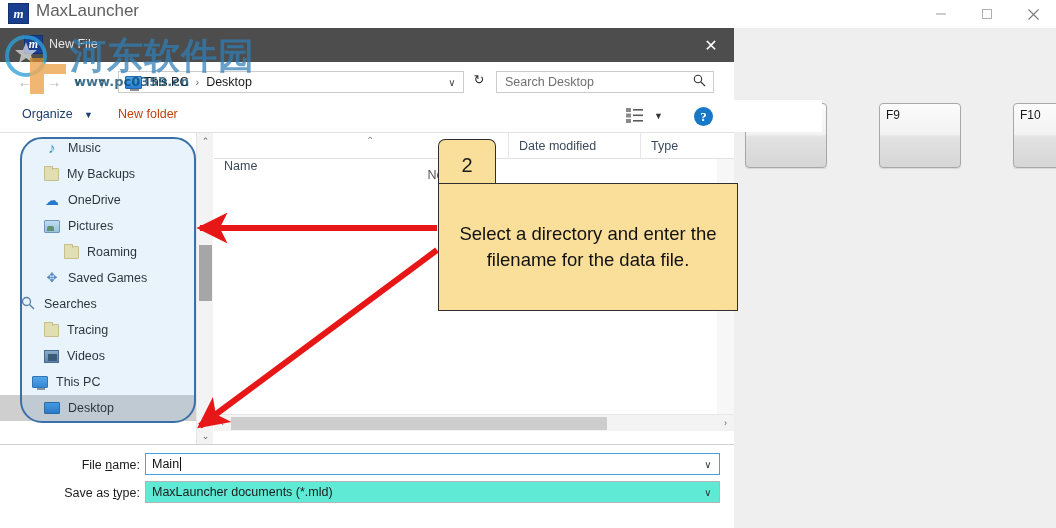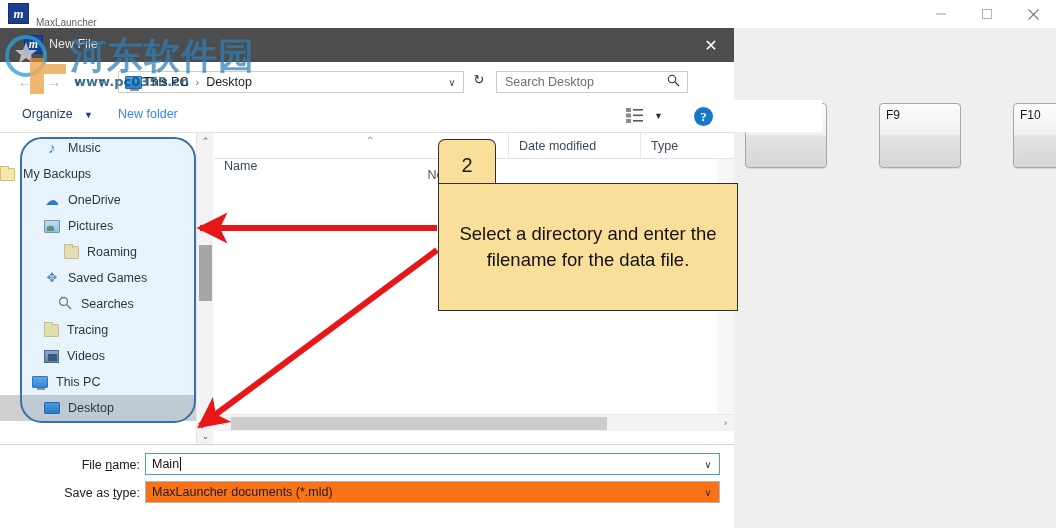--- a/index.html
+++ b/index.html
@@ -17,22 +17,22 @@
     background: #ffffff;
   }
   .app-icon {
     position: absolute; left: 8px; top: 3px; width: 21px; height: 21px;
     background: #1a3f8f; border: 1px solid #12306e;
     color: #ffffff; font-size: 13px; font-style: italic; font-weight: bold;
     line-height: 19px; text-align: center;
     font-family: "Liberation Serif", serif;
   }
   .app-title {
-    position: absolute; left: 36px; top: 17px;
-    font-size: 10px; color: #5f5f5f;
+    position: absolute; left: 36px; top: 1px;
+    font-size: 17px; color: #5f5f5f;
   }
   .win-ctrls { position: absolute; right: 0; top: 0; height: 28px; display: flex; }
   .win-btn {
     width: 46px; height: 28px; display: flex; align-items: center; justify-content: center;
     color: #9a9a9a; font-size: 13px; background: transparent;
   }
   .win-btn svg { display:block; }
 
   .app-body {
     position: absolute; left: 0; top: 28px; width: 1056px; height: 500px;
@@ -109,38 +109,38 @@
   .crumb { font-size: 12.5px; color: #1b1b1b; padding: 0 2px; }
   .crumb-sep { font-size: 11px; color: #6a6a6a; padding: 0 5px; }
   .addr-drop {
     margin-left: auto; width: 22px; text-align: center; color: #444; font-size: 10px;
   }
   .refresh {
     position: absolute; left: 468px; top: 10px; width: 22px; height: 20px;
     text-align: center; color: #333; font-size: 13px;
   }
   .searchbar {
-    position: absolute; left: 496px; top: 9px; width: 192px; height: 22px;
+    position: absolute; left: 496px; top: 9px; width: 218px; height: 22px;
     border: 1px solid #cccccc; background: #ffffff;
     display: flex; align-items: center;
   }
   .search-ph { font-size: 12.5px; color: #6f6f6f; margin-left: 8px; }
   .search-ico { margin-left: auto; margin-right: 7px; color: #333; font-size: 12px; }
 
   
   .cmdbar {
     position: absolute; left: 0; top: 72px; width: 822px; height: 32px;
     background: #ffffff;
   }
   .cmd-item {
     position: absolute; top: 7px; font-size: 12.5px; color: #1b3f6e;
   }
   .cmd-organize { left: 22px; }
   .cmd-caret { left: 84px; top: 10px; font-size: 9px; color: #1b3f6e; }
-  .cmd-newfolder { left: 118px; color: #3b82f6; }
+  .cmd-newfolder { left: 118px; color: #c2410c; }
   .view-ico { position: absolute; left: 626px; top: 8px; }
   .view-caret { position: absolute; left: 654px; top: 11px; font-size: 9px; color: #333; }
   .help-ico {
     position: absolute; left: 694px; top: 7px; width: 19px; height: 19px;
     border-radius: 50%; background: #1878c8; color: #ffffff;
     font-size: 13px; font-weight: bold; text-align: center; line-height: 19px;
     font-family: "Liberation Serif", serif;
   }
 
   
@@ -282,21 +282,21 @@
     border: 1px solid #4a9fe0; background: #ffffff;
     display: flex; align-items: center;
   }
   .fld-fname .val { font-size: 12.5px; color: #111; margin-left: 6px; }
   .caret-bar {
     display: inline-block; width: 1px; height: 14px; background: #111; margin-left: 1px;
     vertical-align: middle;
   }
   .fld-stype {
     position: absolute; left: 145px; top: 453px; width: 575px; height: 22px;
-    border: 1px solid #b5b5b5; background: #f97316;
+    border: 1px solid #b5b5b5; background: #5eead4;
     display: flex; align-items: center;
   }
   .fld-stype .val { font-size: 12.5px; color: #1b1b1b; margin-left: 6px; }
   .fld-drop {
     margin-left: auto; width: 22px; text-align: center; font-size: 10px; color: #333;
   }
 
   
   .callout-badge {
     position: absolute; left: 438px; top: 139px; width: 58px; height: 47px;
@@ -432,41 +432,41 @@
     </div>
 
     <div class="content">
 
       <div class="navpane">
         <div class="navlist">
           <div class="navrow" style="padding-left:44px">
             <span class="nav-ico ico-music">♪</span>
             <span>Music</span>
           </div>
-          <div class="navrow" style="">
+          <div class="navrow" style="padding-left:44px">
             <span class="nav-ico ico-folder"></span>
             <span>My Backups</span>
           </div>
           <div class="navrow" style="padding-left:44px">
             <span class="nav-ico ico-onedrive">☁</span>
             <span>OneDrive</span>
           </div>
           <div class="navrow" style="padding-left:44px">
             <span class="nav-ico ico-pictures"></span>
             <span>Pictures</span>
           </div>
           <div class="navrow" style="padding-left:64px">
             <span class="nav-ico ico-folder"></span>
             <span>Roaming</span>
           </div>
           <div class="navrow" style="padding-left:44px">
             <span class="nav-ico ico-games">✥</span>
             <span>Saved Games</span>
           </div>
-          <div class="navrow" style="padding-left:57px">
+          <div class="navrow" style="padding-left:20px">
             <span class="nav-ico ico-search">
               <svg width="14" height="14" viewBox="0 0 14 14">
                   <circle cx="5.5" cy="5.5" r="4" fill="none" stroke="#56769a" stroke-width="1.3"></circle>
                   <line x1="8.5" y1="8.5" x2="13" y2="13" stroke="#56769a" stroke-width="1.4"></line>
                 </svg>
             </span>
             <span>Searches</span>
           </div>
           <div class="navrow" style="padding-left:44px">
             <span class="nav-ico ico-folder"></span>

